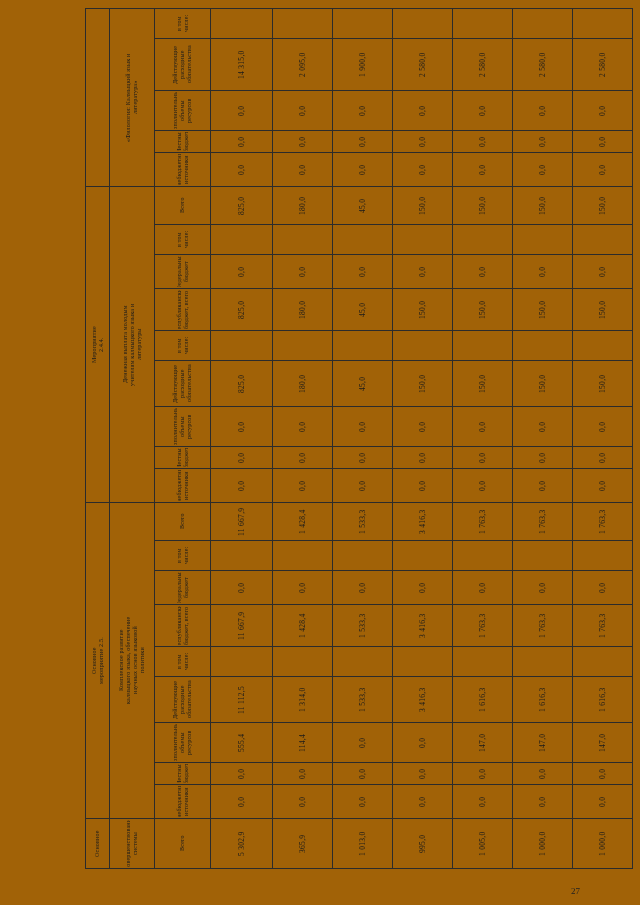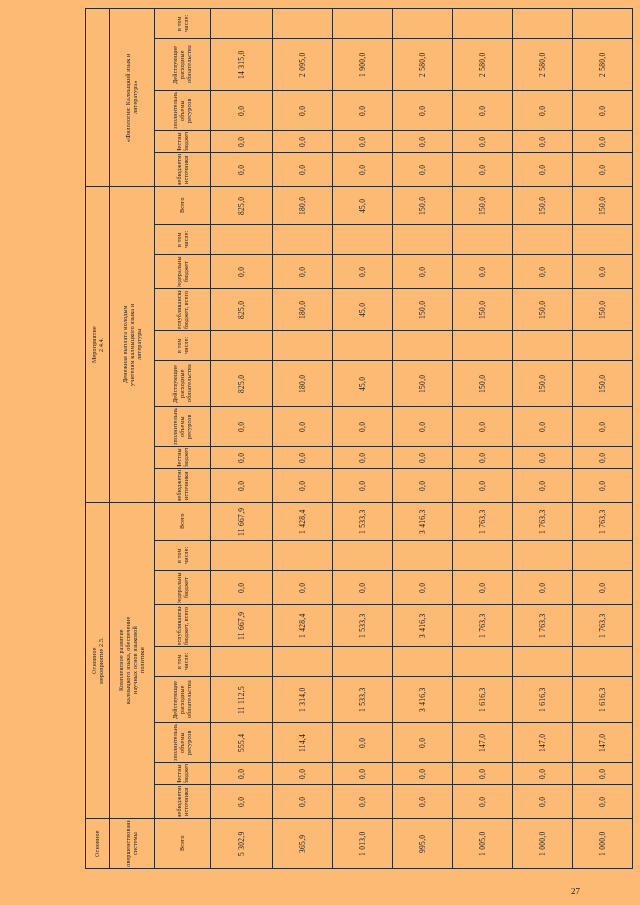--- a/index.html
+++ b/index.html
@@ -1,21 +1,21 @@
 <!DOCTYPE html>
 <html><head>
 <meta charset="utf-8">
 <style>
   html,body{margin:0;padding:0;}
   body{
     width:640px;height:905px;position:relative;overflow:hidden;
     background:#ffffff;color:#1c1c1c;
     font-family:"Liberation Serif",serif;
   }
-  .page{position:absolute;inset:0;background:#fdba74;}
+  .page{position:absolute;inset:0;background:#a16207;}
   table.budget{
     position:absolute;left:85px;top:8px;
     border-collapse:collapse;table-layout:fixed;
   }
   td{
     border:1px solid #2b2b2b;
     padding:0;position:relative;
     background:transparent;
   }
   

